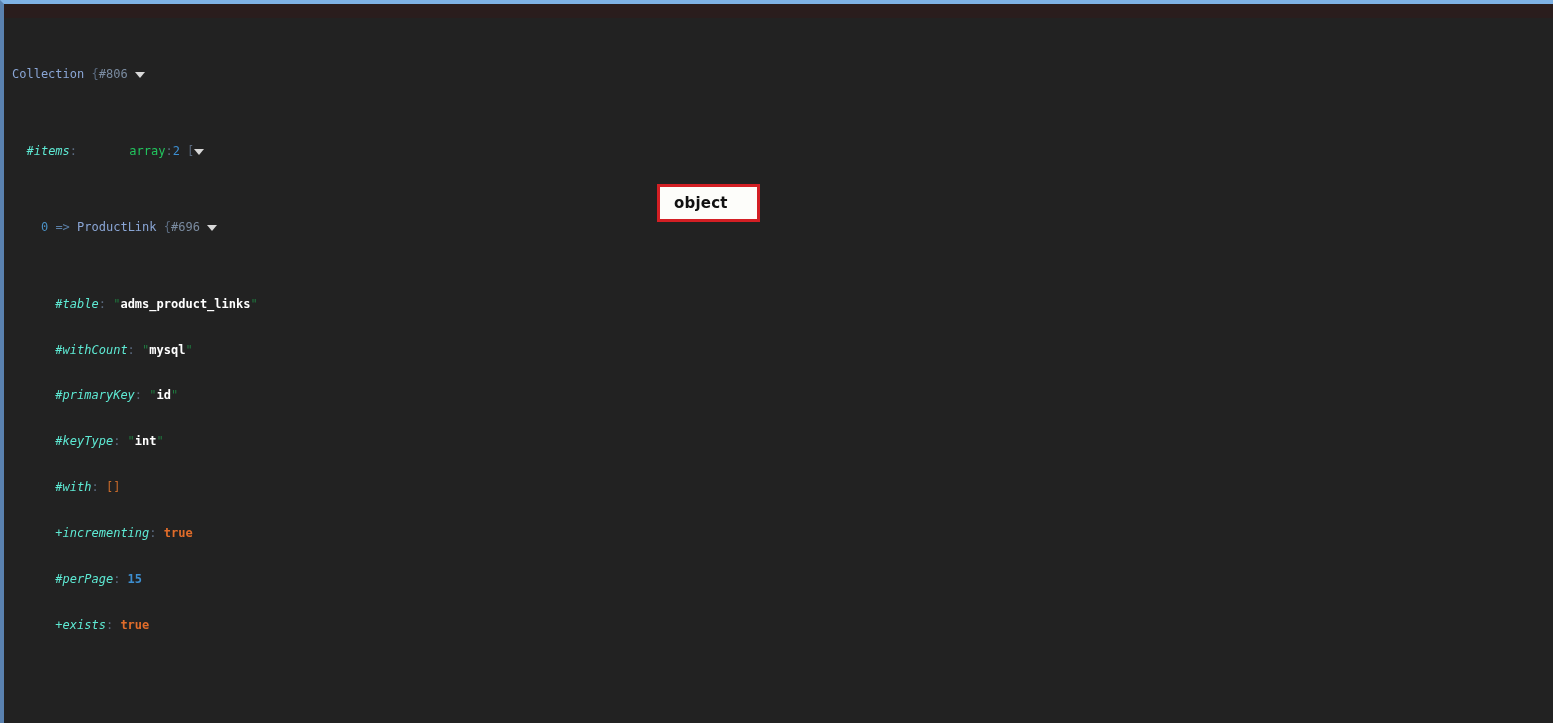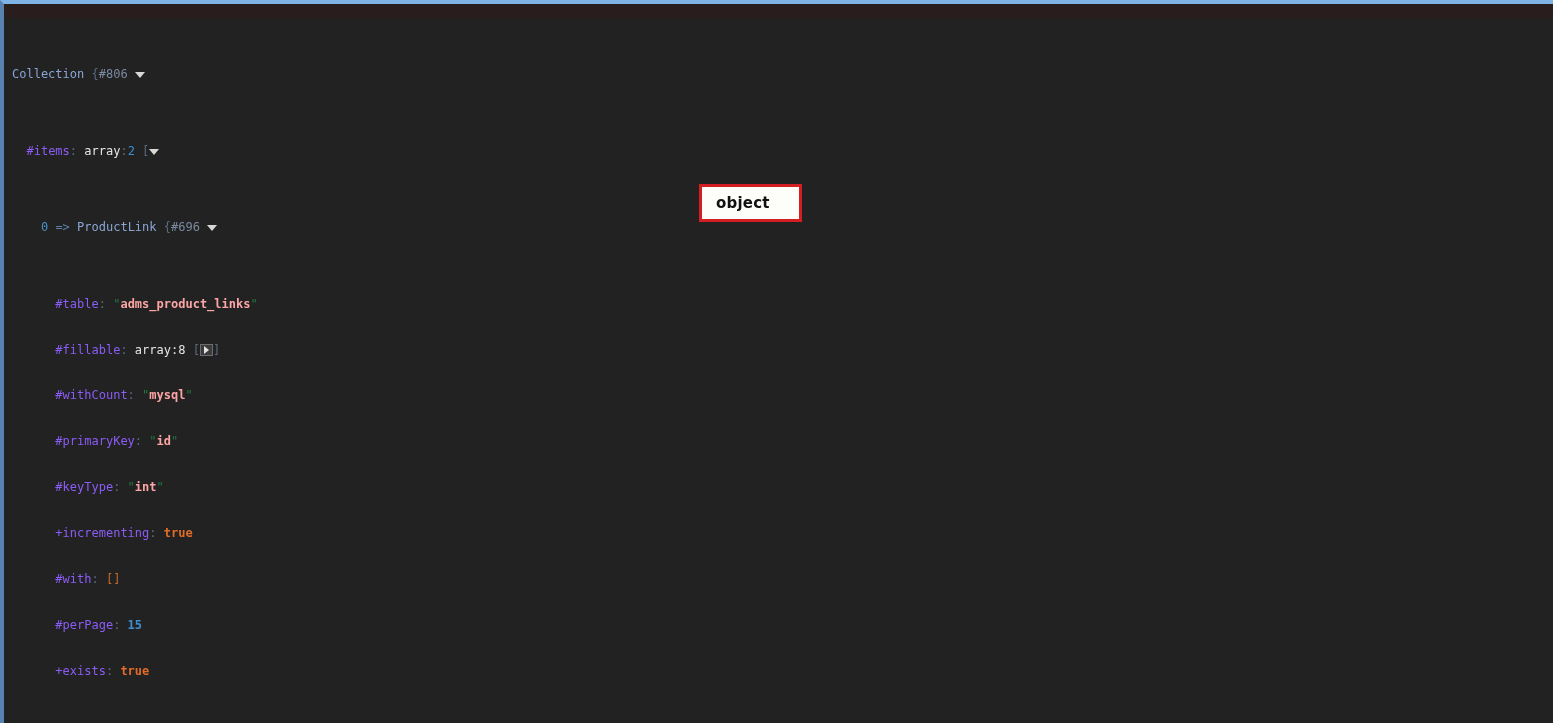--- a/index.html
+++ b/index.html
@@ -49,28 +49,28 @@
   .ln {
     display: block;
     height: 15.3px;
     white-space: pre;
   }
 
   
   .t-class    { color: #8aa6d6; }            
   .t-punct    { color: #5b6b80; }            
   .t-refid    { color: #7a8ba0; }            
-  .t-prop     { color: #8b5cf6; }            
+  .t-prop     { color: #5eead4; font-style: italic; }            
   .t-arrow    { color: #5b7fa6; }            
   .t-index    { color: #4a90c4; }            
-  .t-str      { color: #fca5a5; font-weight: bold; }  
+  .t-str      { color: #ffffff; font-weight: bold; }  
   .t-strq     { color: #1f7a3f; }            
   .t-num      { color: #3d8fd1; font-weight: bold; }  
   .t-const    { color: #e06c2a; font-weight: bold; }  
-  .t-type     { color: #e5e5e5; }            
+  .t-type     { color: #22c55e; margin-left: 45px; }            
   .t-typenum  { color: #3d8fd1; }            
   .t-empty    { color: #c96b2b; }            
 
   
   .tri {
     display: inline-block;
     width: 9px;
     height: 9px;
     vertical-align: -1px;
     position: relative;
@@ -95,21 +95,21 @@
     position: absolute;
     left: 3px; top: 1px;
     border-top: 4px solid transparent;
     border-bottom: 4px solid transparent;
     border-left: 5px solid #e2e2e2;
   }
 
   
   #callout {
     position: absolute;
-    left: 695px;
+    left: 653px;
     top: 180px;
     width: 103px;
     height: 38px;
     background: #fdfdfa;
     border: 3px solid #d31f24;
     box-sizing: border-box;
     display: flex;
     align-items: center;
     padding-left: 14px;
   }
@@ -133,26 +133,25 @@
     <span class="ln"><span class="t-class">Collection</span><span> </span><span class="t-punct">{</span><span class="t-refid">#806</span><span> </span><span class="tri tri-down"></span></span>
 
     
     <span class="ln"><span>  </span><span class="t-prop">#items</span><span class="t-punct">:</span><span> </span><span class="t-type">array</span><span class="t-punct">:</span><span class="t-typenum">2</span><span> </span><span class="t-punct">[</span><span class="tri tri-down"></span></span>
 
     
     <span class="ln"><span>    </span><span class="t-index">0</span><span> </span><span class="t-arrow">=&gt;</span><span> </span><span class="t-class">ProductLink</span><span> </span><span class="t-punct">{</span><span class="t-refid">#696</span><span> </span><span class="tri tri-down"></span></span>
 
     
     <span class="ln"><span>      </span><span class="t-prop">#table</span><span class="t-punct">: </span><span class="t-strq">"</span><span class="t-str">adms_product_links</span><span class="t-strq">"</span></span>
-    <span class="ln"><span>      </span><span class="t-prop">#fillable</span><span class="t-punct">: </span><span class="t-type">array:8</span><span> </span><span class="t-punct">[</span><span class="tri tri-right"></span><span class="t-punct">]</span></span>
     <span class="ln"><span>      </span><span class="t-prop">#withCount</span><span class="t-punct">: </span><span class="t-strq">"</span><span class="t-str">mysql</span><span class="t-strq">"</span></span>
     <span class="ln"><span>      </span><span class="t-prop">#primaryKey</span><span class="t-punct">: </span><span class="t-strq">"</span><span class="t-str">id</span><span class="t-strq">"</span></span>
     <span class="ln"><span>      </span><span class="t-prop">#keyType</span><span class="t-punct">: </span><span class="t-strq">"</span><span class="t-str">int</span><span class="t-strq">"</span></span>
+    <span class="ln"><span>      </span><span class="t-prop">#with</span><span class="t-punct">: </span><span class="t-empty">[]</span></span>
     <span class="ln"><span>      </span><span class="t-prop">+incrementing</span><span class="t-punct">: </span><span class="t-const">true</span></span>
-    <span class="ln"><span>      </span><span class="t-prop">#with</span><span class="t-punct">: </span><span class="t-empty">[]</span></span>
     <span class="ln"><span>      </span><span class="t-prop">#perPage</span><span class="t-punct">: </span><span class="t-num">15</span></span>
     <span class="ln"><span>      </span><span class="t-prop">+exists</span><span class="t-punct">: </span><span class="t-const">true</span></span>
     
 
     
     
 
     
     
     

